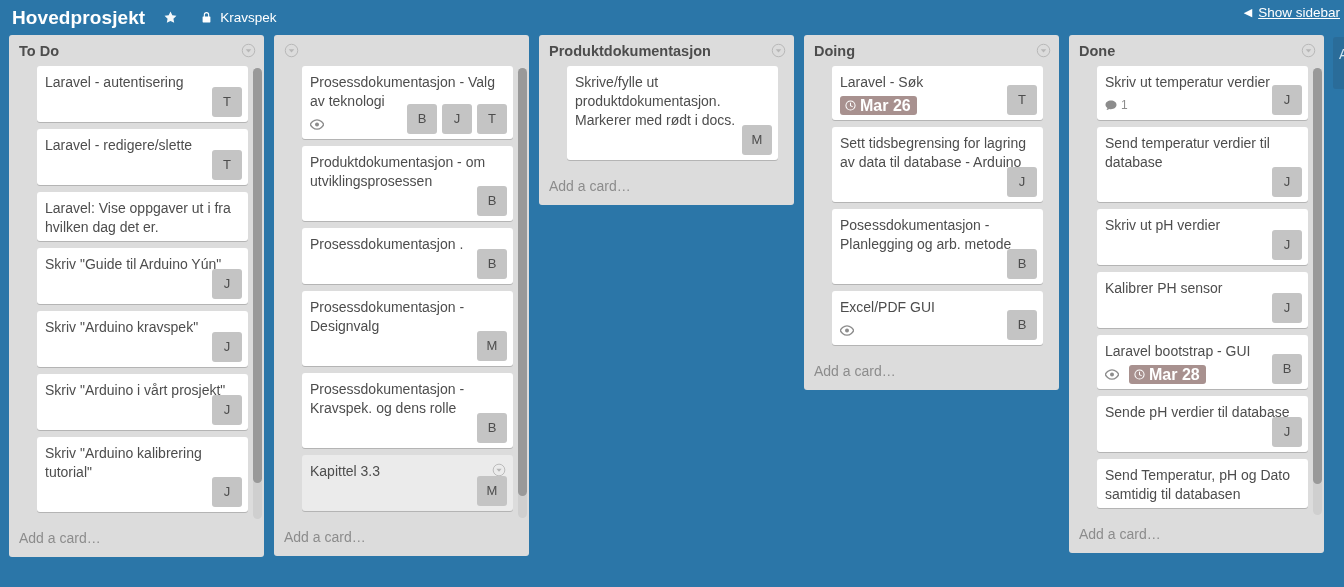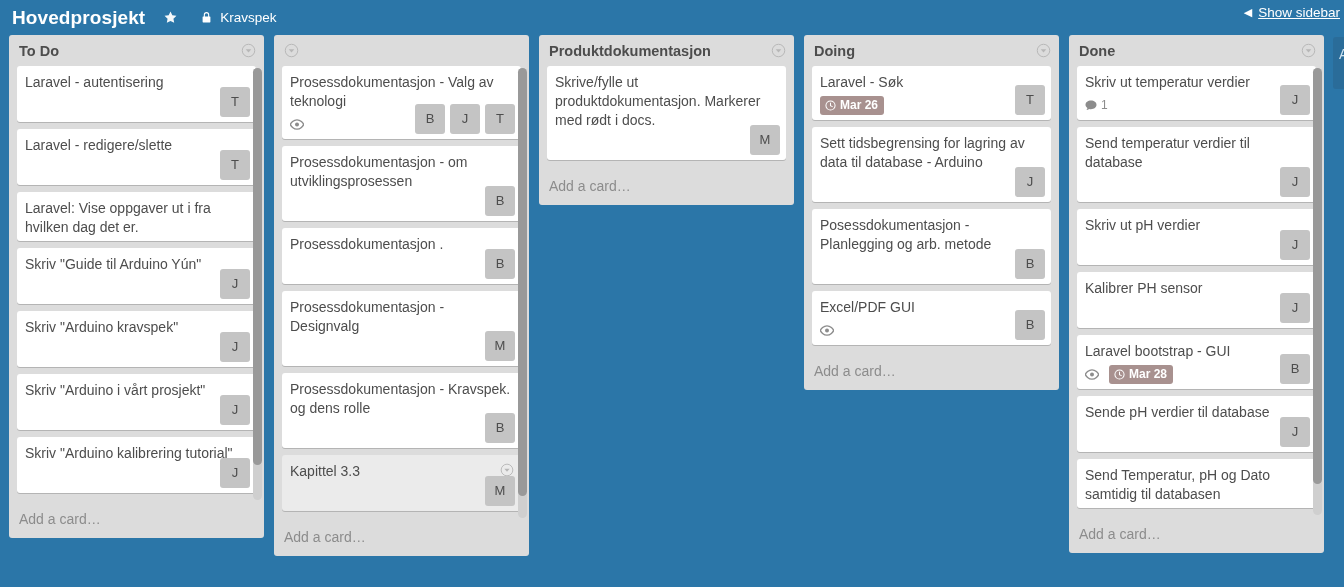--- a/index.html
+++ b/index.html
@@ -104,22 +104,23 @@
     white-space: nowrap;
     text-overflow: ellipsis;
     line-height: 16px;
   }
   .list-menu-icon { flex: 0 0 auto; line-height: 0; opacity: .55; }
 
   .cards-scroller {
     flex: 1 1 auto;
     overflow: hidden;
     position: relative;
-    padding: 0 8px;
+    padding: 0 16px;
     min-height: 0;
+    margin-left: 12px;
   }
   .cards-inner { padding-bottom: 2px; }
 
   
   .fake-scrollbar {
     position: absolute;
     right: 2px;
     top: 2px;
     width: 9px;
     border-radius: 5px;
@@ -175,21 +176,21 @@
     color: #8c8c8c;
     margin-right: 6px;
     line-height: 14px;
   }
   .badge .bnum { margin-left: 4px; }
   .badge-due {
     background: #a8918f;
     color: #ffffff;
     border-radius: 3px;
     padding: 2px 6px 2px 5px;
-    font-size: 12px;
+    font-size: 16px;
     font-weight: bold;
     line-height: 15px;
     display: inline-flex;
     align-items: center;
   }
   .badge-due .bnum { margin-left: 4px; }
 
   .card-members {
     position: absolute;
     right: 6px;
@@ -355,21 +356,21 @@
                   </span>
                 </span>
               </div>
               <div class="card-members">
                 <span class="avatar">B</span>
                 <span class="avatar">J</span>
                 <span class="avatar">T</span>
               </div>
             </div>
             <div class="card">
-              <div class="card-title">Prosessdokumentasjon - om utviklingsprosessen</div>
+              <div class="card-title">Produktdokumentasjon - om utviklingsprosessen</div>
               <div class="card-body-spacer"></div>
               <div class="card-members">
                 <span class="avatar">B</span>
               </div>
             </div>
             <div class="card">
               <div class="card-title">Prosessdokumentasjon .</div>
               <div class="card-body-spacer"></div>
               <div class="card-members">
                 <span class="avatar">B</span>

